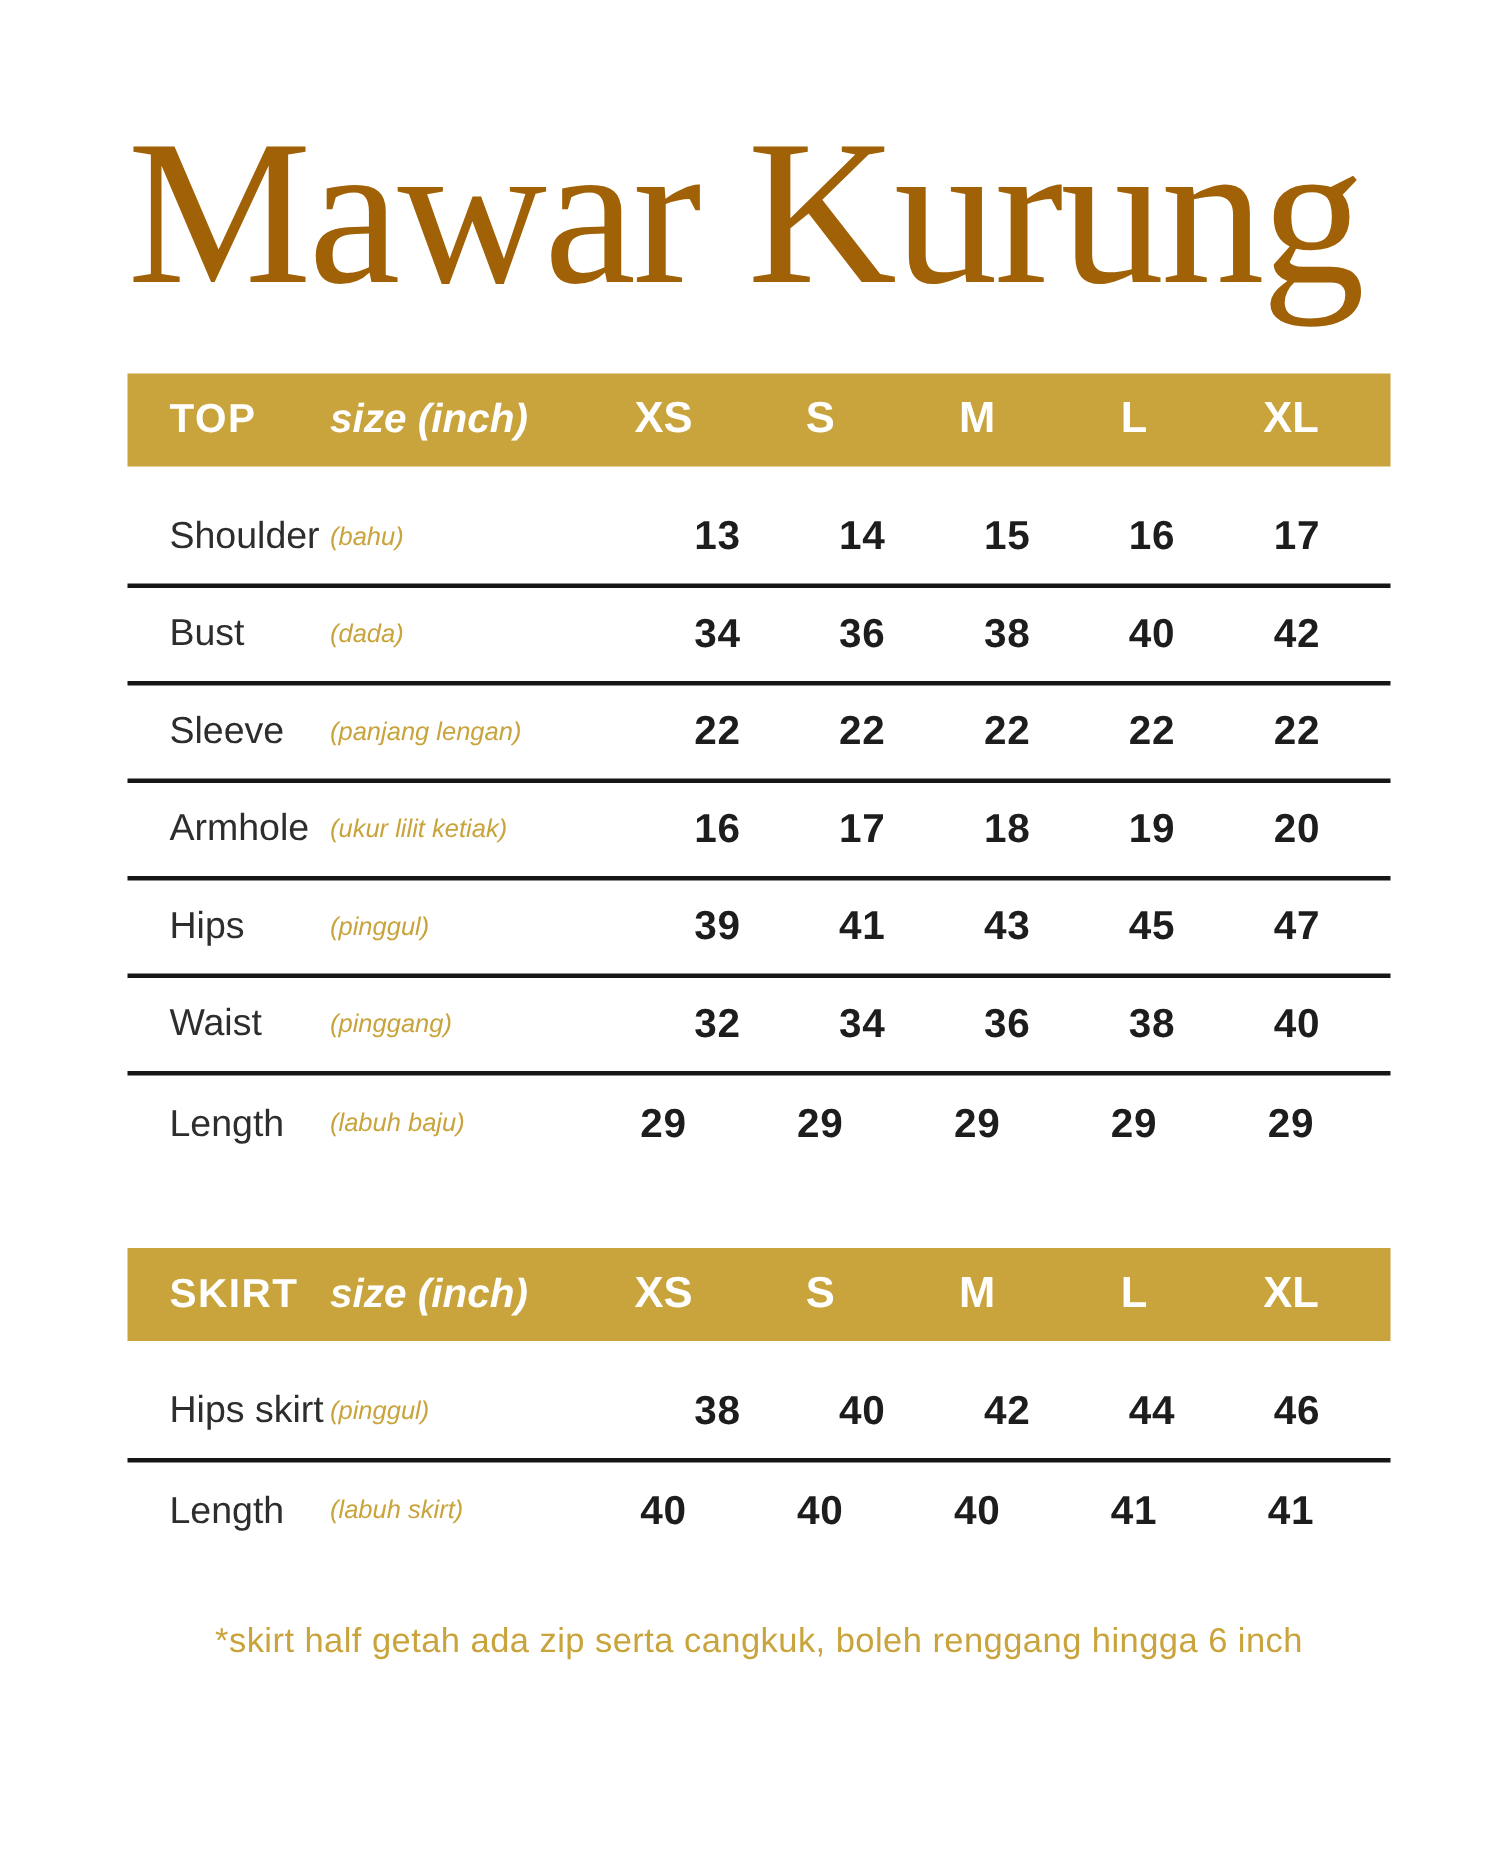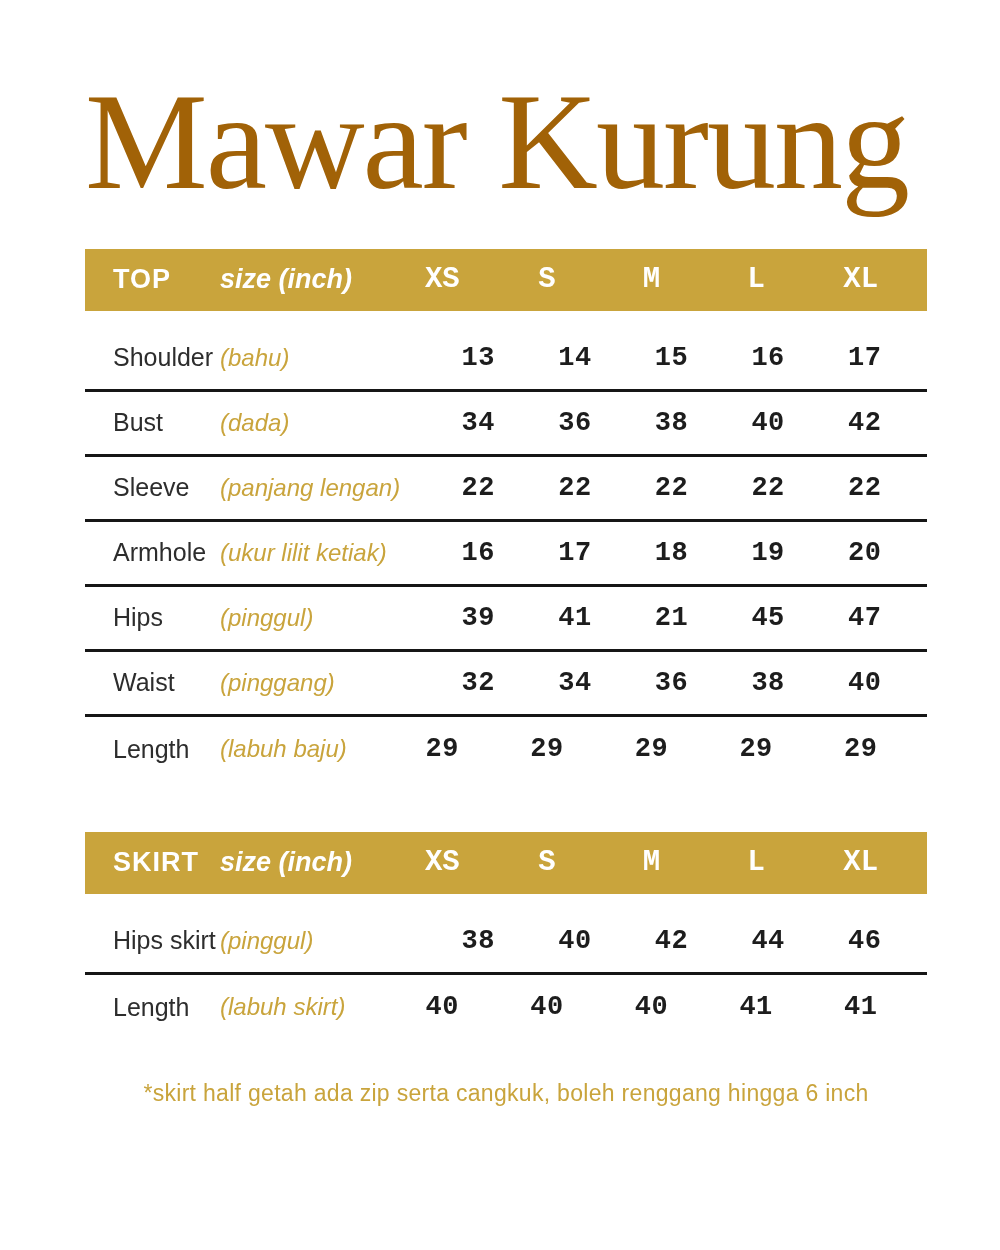--- a/index.html
+++ b/index.html
@@ -74,40 +74,39 @@
     white-space: nowrap;
   }
   .size-cols {
     flex: 1;
     display: flex;
   }
   .size-col {
     flex: 1;
     text-align: center;
     white-space: nowrap;
-    font-family: Liberation Mono, monospace;
   }
 
   .table-top { margin-top: 36px; }
   .table-skirt { margin-top: 50px; }
   .rows { margin-top: 16px; }
   .m-row {
     display: flex;
     align-items: center;
     height: 65px;
     padding-right: 14px;
   }
   .m-row.lined { border-bottom: 3px solid #161616; gap: 40px; }
   .row-label {
     font-size: 25px;
     color: #2d2d2d;
   }
   .row-trans {
     font-style: italic;
-    font-size: 24px;
+    font-size: 17px;
     color: #c9a43c;
     white-space: nowrap;
   }
   .row-value {
     font-weight: bold;
     font-size: 27px;
     color: #1d1d1d;
     letter-spacing: 0.5px;
   }
 
@@ -203,21 +202,21 @@
       </div>
 
       <div class="m-row lined">
         <div class="left-cols">
           <div class="cell-label row-label">Hips</div>
           <div class="row-trans">(pinggul)</div>
         </div>
         <div class="size-cols">
           <div class="size-col row-value">39</div>
           <div class="size-col row-value">41</div>
-          <div class="size-col row-value">21</div>
+          <div class="size-col row-value">43</div>
           <div class="size-col row-value">45</div>
           <div class="size-col row-value">47</div>
         </div>
       </div>
 
       <div class="m-row lined">
         <div class="left-cols">
           <div class="cell-label row-label">Waist</div>
           <div class="row-trans">(pinggang)</div>
         </div>

